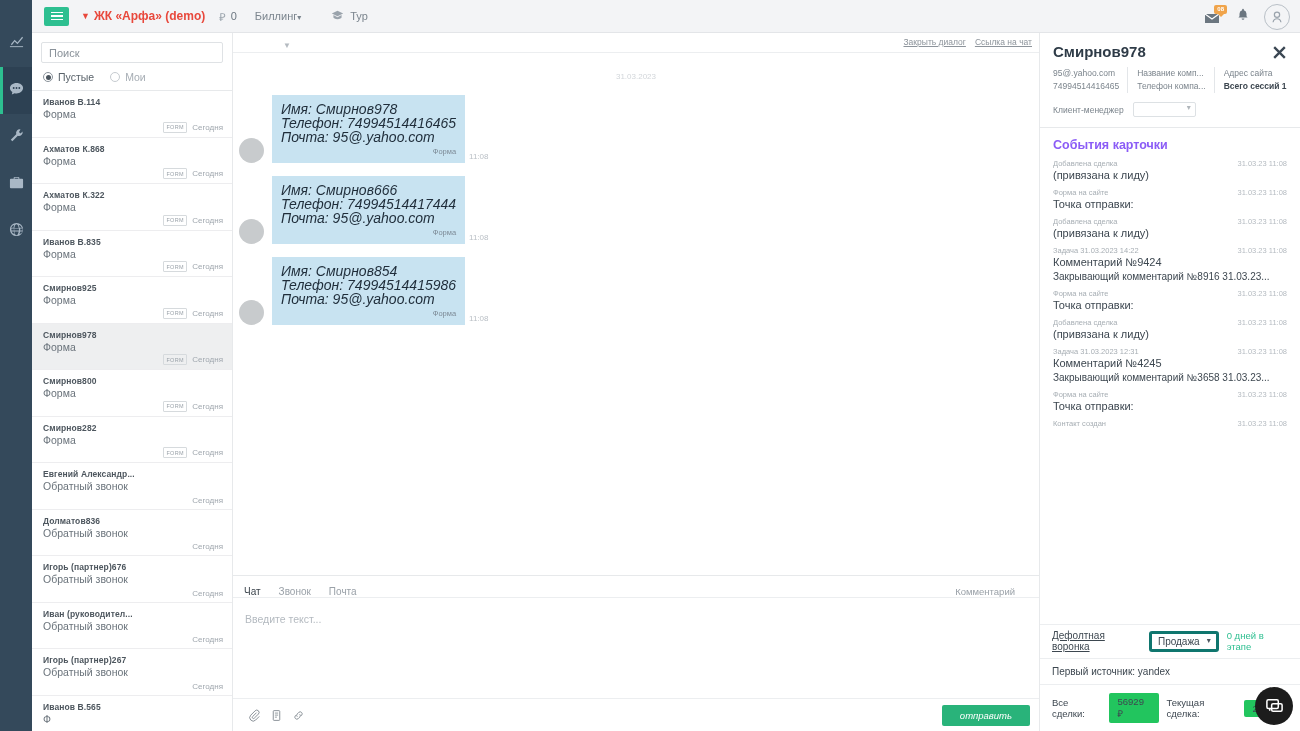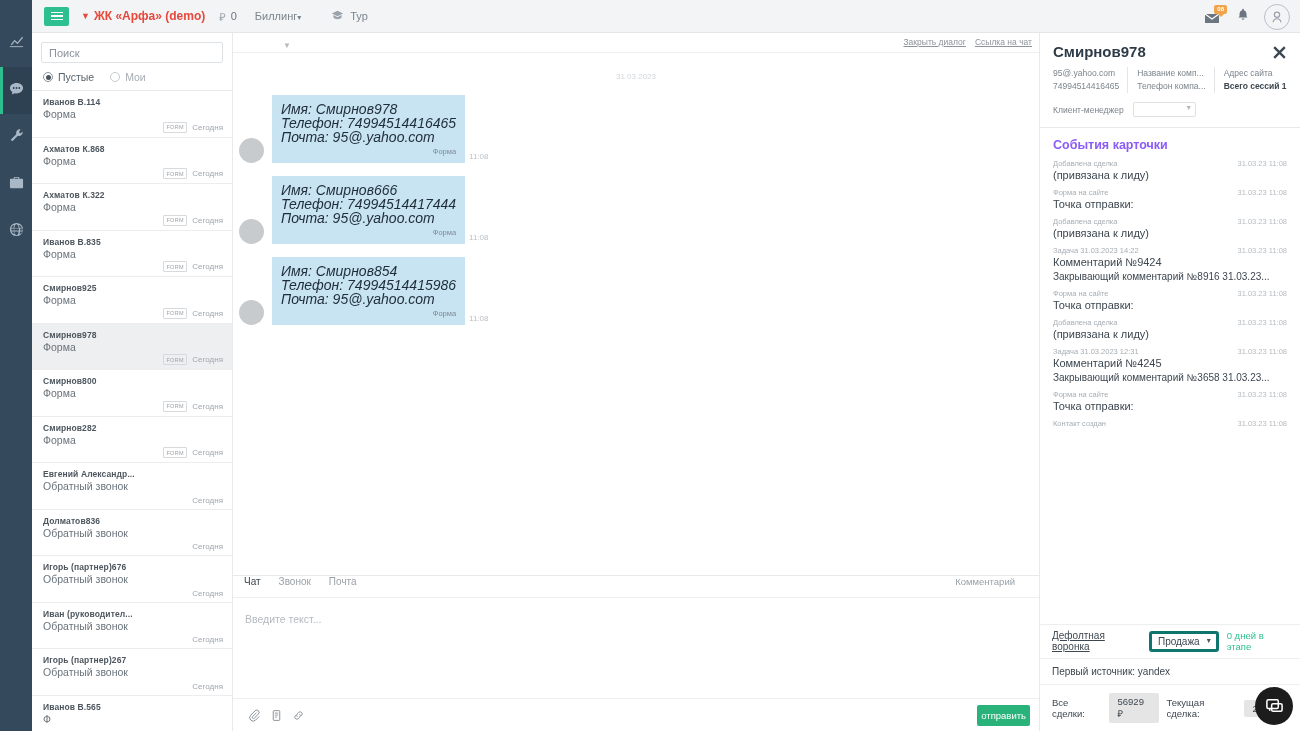--- a/index.html
+++ b/index.html
@@ -139,38 +139,39 @@
   .bubble {
     background: #c8e3f1; margin-left: 8px; padding: 7px 9px 4px 9px;
     max-width: 300px; position: relative; line-height: 14px;
   }
   .bubble .line { font-size: 14px; color: #1f2d3a; white-space: nowrap; font-style: italic; }
   .bubble .foot { text-align: right; font-size: 7.5px; color: #7d8a96; margin-top: 1px; }
   .msg-time { font-size: 8px; color: #b9bfc5; margin-left: 4px; align-self: flex-end; padding-bottom: 2px; }
 
   .compose { flex: 0 0 auto; background: #fff; }
   .compose-tabs {
-    height: 22px; border-bottom: 1px solid #eceef0; display: flex; align-items: flex-start;
+    height: 22px; border-bottom: 1px solid #eceef0; display: flex; align-items: flex-end;
     padding-left: 11px; gap: 18px; position: relative;
   }
   .ctab { font-size: 10px; color: #9aa1a8; cursor: pointer; }
   .ctab.on { color: #3c454d; }
   .comment-lbl { position: absolute; right: 24px; font-size: 9.5px; color: #9aa1a8; cursor: pointer; }
   .compose-area { height: 100px; padding: 11px 12px; }
   .compose-ph { font-size: 10.5px; color: #b4bac0; }
   .compose-bar {
     height: 33px; border-top: 1px solid #eceef0; display: flex; align-items: center;
     padding: 0 10px; position: relative;
   }
   .cbtn { width: 22px; height: 22px; display: flex; align-items: center; justify-content: center; cursor: pointer; }
   .cbtn svg { width: 13px; height: 13px; fill: #7e868d; }
   .send-btn {
     position: absolute; right: 9px; background: #29b37a; color: #fff;
-    font-size: 9.5px; padding: 5px 4px; border: none; border-radius: 2px; cursor: pointer;
+    font-size: 9.5px; padding: 5px 18px; border: none; border-radius: 2px; cursor: pointer;
     font-family: "Liberation Sans", sans-serif;
+    font-style: italic;
   }
 
   
   .card {
     width: 260px; flex: 0 0 260px; background: #fff; display: flex; flex-direction: column;
     position: relative; min-height: 0;
   }
   .card-top { padding: 10px 13px 0 13px; }
   .card-title { font-size: 15px; color: #2e3b47; font-weight: bold; }
   .card-close { position: absolute; right: 12px; top: 11px; cursor: pointer; }
@@ -212,21 +213,21 @@
     border: 3px solid #0f766e; border-radius: 3px; background: #fff;
     font-size: 10px; color: #3d4750; padding: 2px 16px 2px 6px; position: relative; cursor: pointer;
   }
   .stage-sel::after { content: "▾"; position: absolute; right: 5px; top: 2px; font-size: 8px; color: #4d565e; }
   .days-lbl { font-size: 9.5px; color: #2dbf90; margin-left: auto; }
   .source-row { padding: 7px 12px; border-top: 1px solid #eceef0; font-size: 10px; color: #3d4750; }
   .deals-row {
     padding: 8px 12px; border-top: 1px solid #eceef0; display: flex; align-items: center;
     gap: 7px; font-size: 9.5px; color: #3d4750;
   }
-  .deal-val { background: #e5e5e5; border-radius: 2px; padding: 3px 9px; font-size: 9.5px; color: #3d4750; }
+  .deal-val { background: #22c55e; border-radius: 2px; padding: 3px 9px; font-size: 9.5px; color: #3d4750; }
   .fab {
     position: absolute; right: 7px; bottom: 6px;
     width: 38px; height: 38px; border-radius: 50%; background: #1c1c1c;
     display: flex; align-items: center; justify-content: center; cursor: pointer;
   }
   .fab svg { width: 19px; height: 19px; fill: none; stroke: #fff; stroke-width: 1.6; }
 </style>
 </head>
 <body>
 

